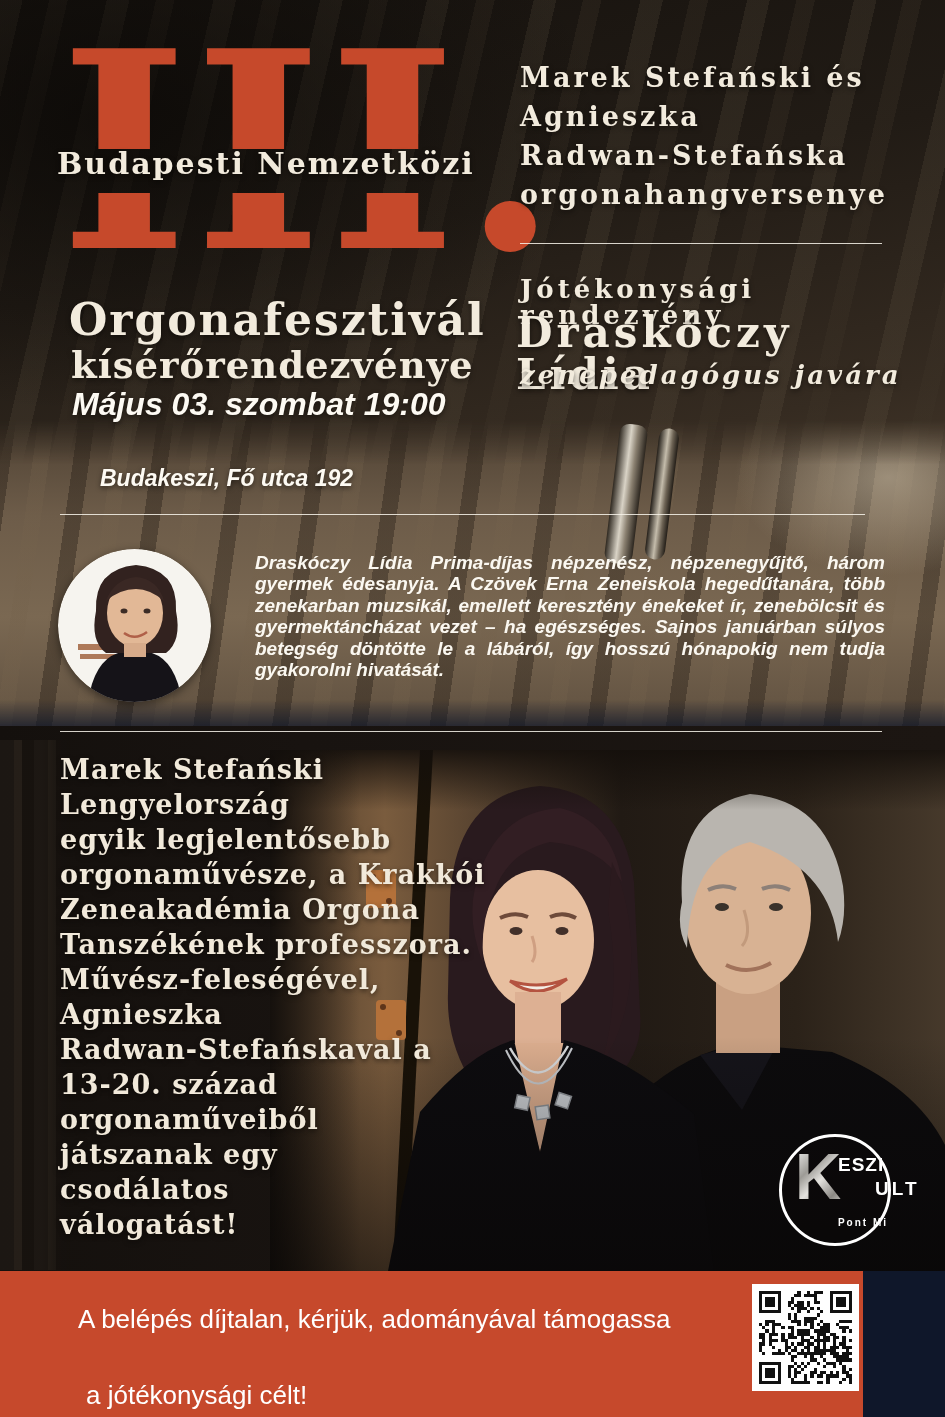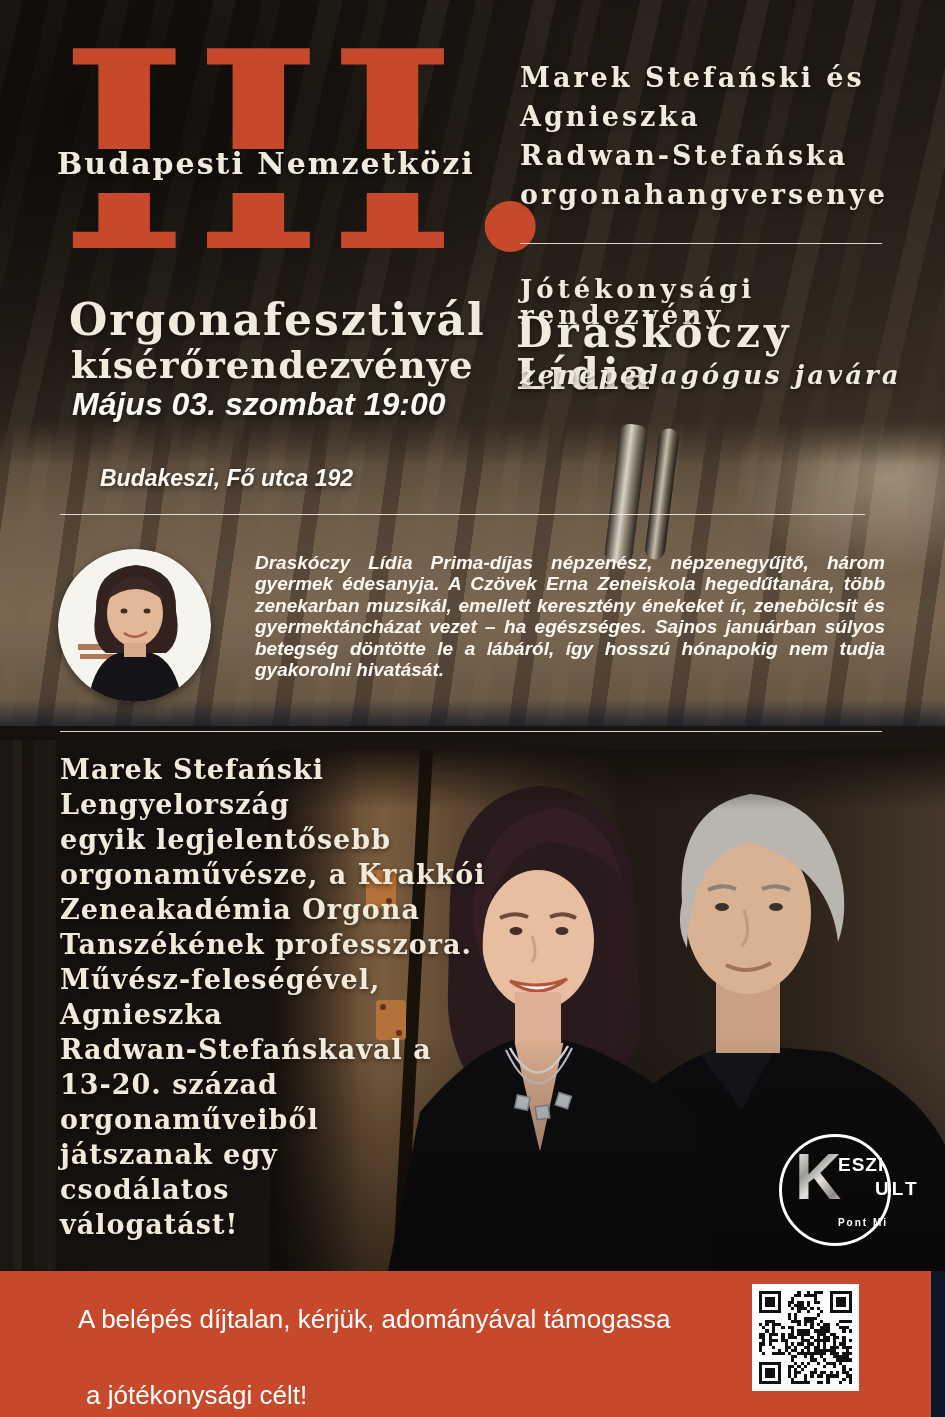--- a/index.html
+++ b/index.html
@@ -94,21 +94,21 @@
     border:3px solid #fff;background:rgba(12,10,9,.35);}
   .logo span{position:absolute;font-family:"Liberation Sans",sans-serif;color:#fff;}
   .logo-k{left:13px;top:8px;font-size:64px;line-height:1;font-weight:800;
     background:linear-gradient(135deg,#fbfbfa 0%,#9d9b96 35%,#e4e2de 55%,#8b8884 80%,#d9d7d2 100%);
     -webkit-background-clip:text;background-clip:text;color:transparent !important;-webkit-text-fill-color:transparent;}
   .logo-eszi{left:56px;top:17px;font-size:19px;font-weight:800;letter-spacing:1px;text-align:right;}
   .logo-ult{left:61px;top:41px;font-size:19px;font-weight:700;letter-spacing:3px;margin-left:32px;}
   .logo-tagline{left:0;top:80px;width:100%;text-align:right;font-size:10px;font-weight:700;letter-spacing:2px;}
 
   
-  .footer-bar{left:0;top:1271px;width:931px;height:146px;background:#c6492c;}
+  .footer-bar{left:0;top:1271px;width:863px;height:146px;background:#c6492c;}
   .footer-text{position:absolute;left:78px;top:28px;
     font-family:"Liberation Sans",sans-serif;font-weight:400;
     font-size:26px;line-height:40px;color:#fff;}
   .footer-text .l2{padding-left:8px;margin-top:36px;}
   .qr{position:absolute;left:752px;top:13px;width:107px;height:107px;background:#fff;padding:7px;}
   .qr svg{display:block;width:100%;height:100%;shape-rendering:crispEdges;}
 </style>
 </head>
 <body>
 

